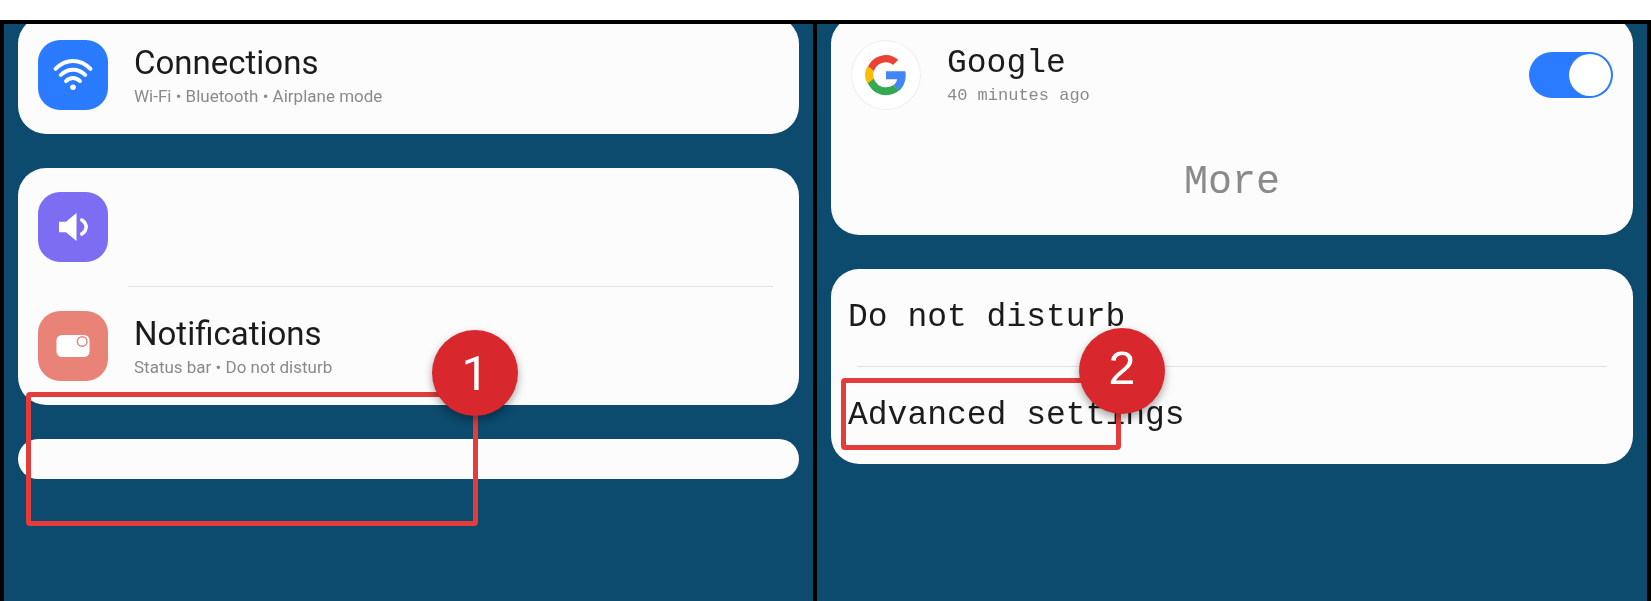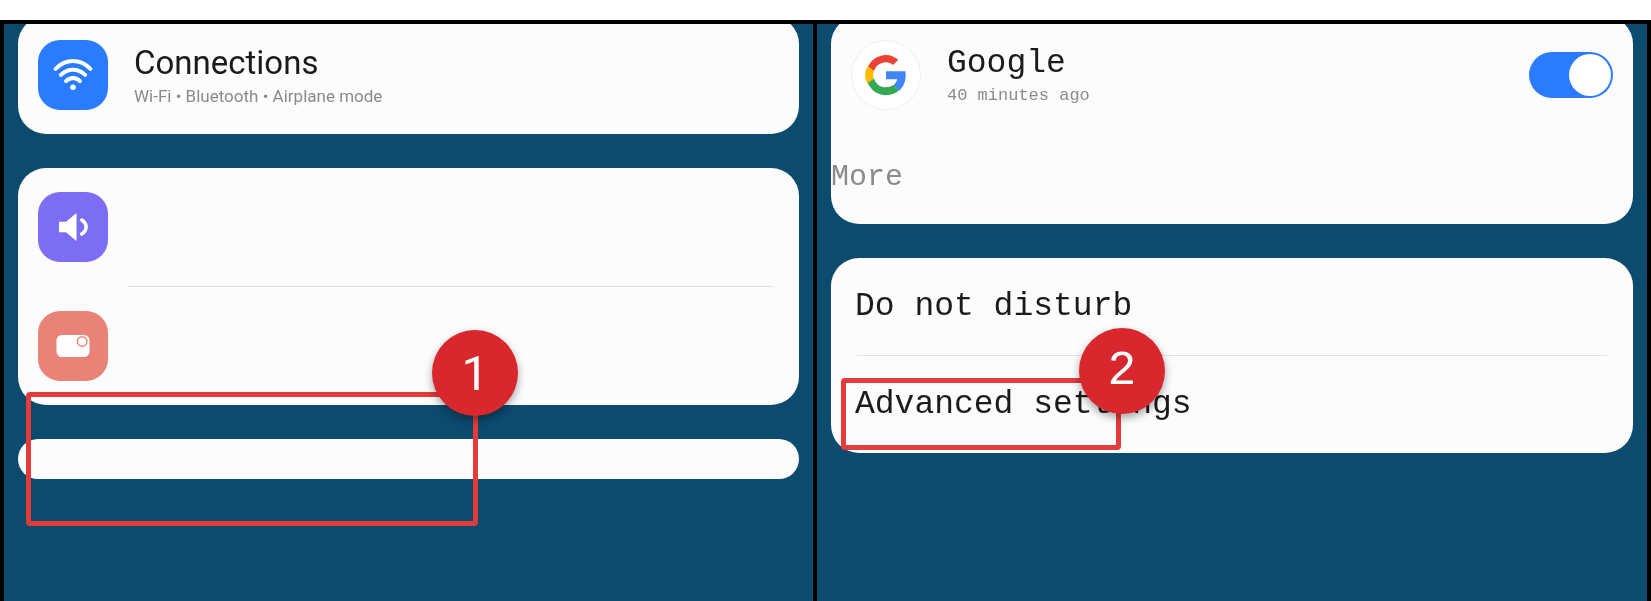--- a/index.html
+++ b/index.html
@@ -79,27 +79,27 @@
     font-size: 48px;
     display: flex;
     align-items: center;
     justify-content: center;
     box-shadow: 0 4px 8px rgba(0,0,0,.35);
     pointer-events: none;
   }
 
   
   .more-row {
-    text-align: left;
-    font-size: 30px;
+    text-align: center;
+    font-size: 40px;
     color: #8a8a8a;
     padding: 26px 0 30px 0;
   }
   .simple-row {
-    padding: 30px 30px 30px 24px;
+    padding: 30px 30px 30px 17px;
     font-size: 33px;
     color: #1b1b1b;
   }
   .toggle {
     width: 84px; height: 46px;
     border-radius: 23px;
     background: #2a7bff;
     position: relative;
     margin-left: auto;
     flex: 0 0 84px;
@@ -152,20 +152,24 @@
       </div>
       <div class="sep"></div>
       <div class="row">
         <div class="icon-slot icon-red">
           <svg width="44" height="44" viewBox="0 0 24 24" fill="#fff">
             <rect x="3" y="6" width="18" height="12" rx="3"></rect>
             <circle cx="17" cy="9.5" r="3" fill="#e98377"></circle>
             <circle cx="17" cy="9.5" r="2.2" fill="#fff"></circle>
           </svg>
         </div>
+        <div class="texts">
+          <div class="title">Notifications</div>
+          <div class="sub">Status bar  •  Do not disturb</div>
+        </div>
       </div>
     </div>
 
     <div class="gap"></div>
     <div class="card" style="height:40px;"></div>
 
     <div class="callout-box" style="left:22px; top:368px; width:452px; height:134px;"></div>
     <div class="badge" style="left:428px; top:306px;">
       <span>1</span>
     </div>

